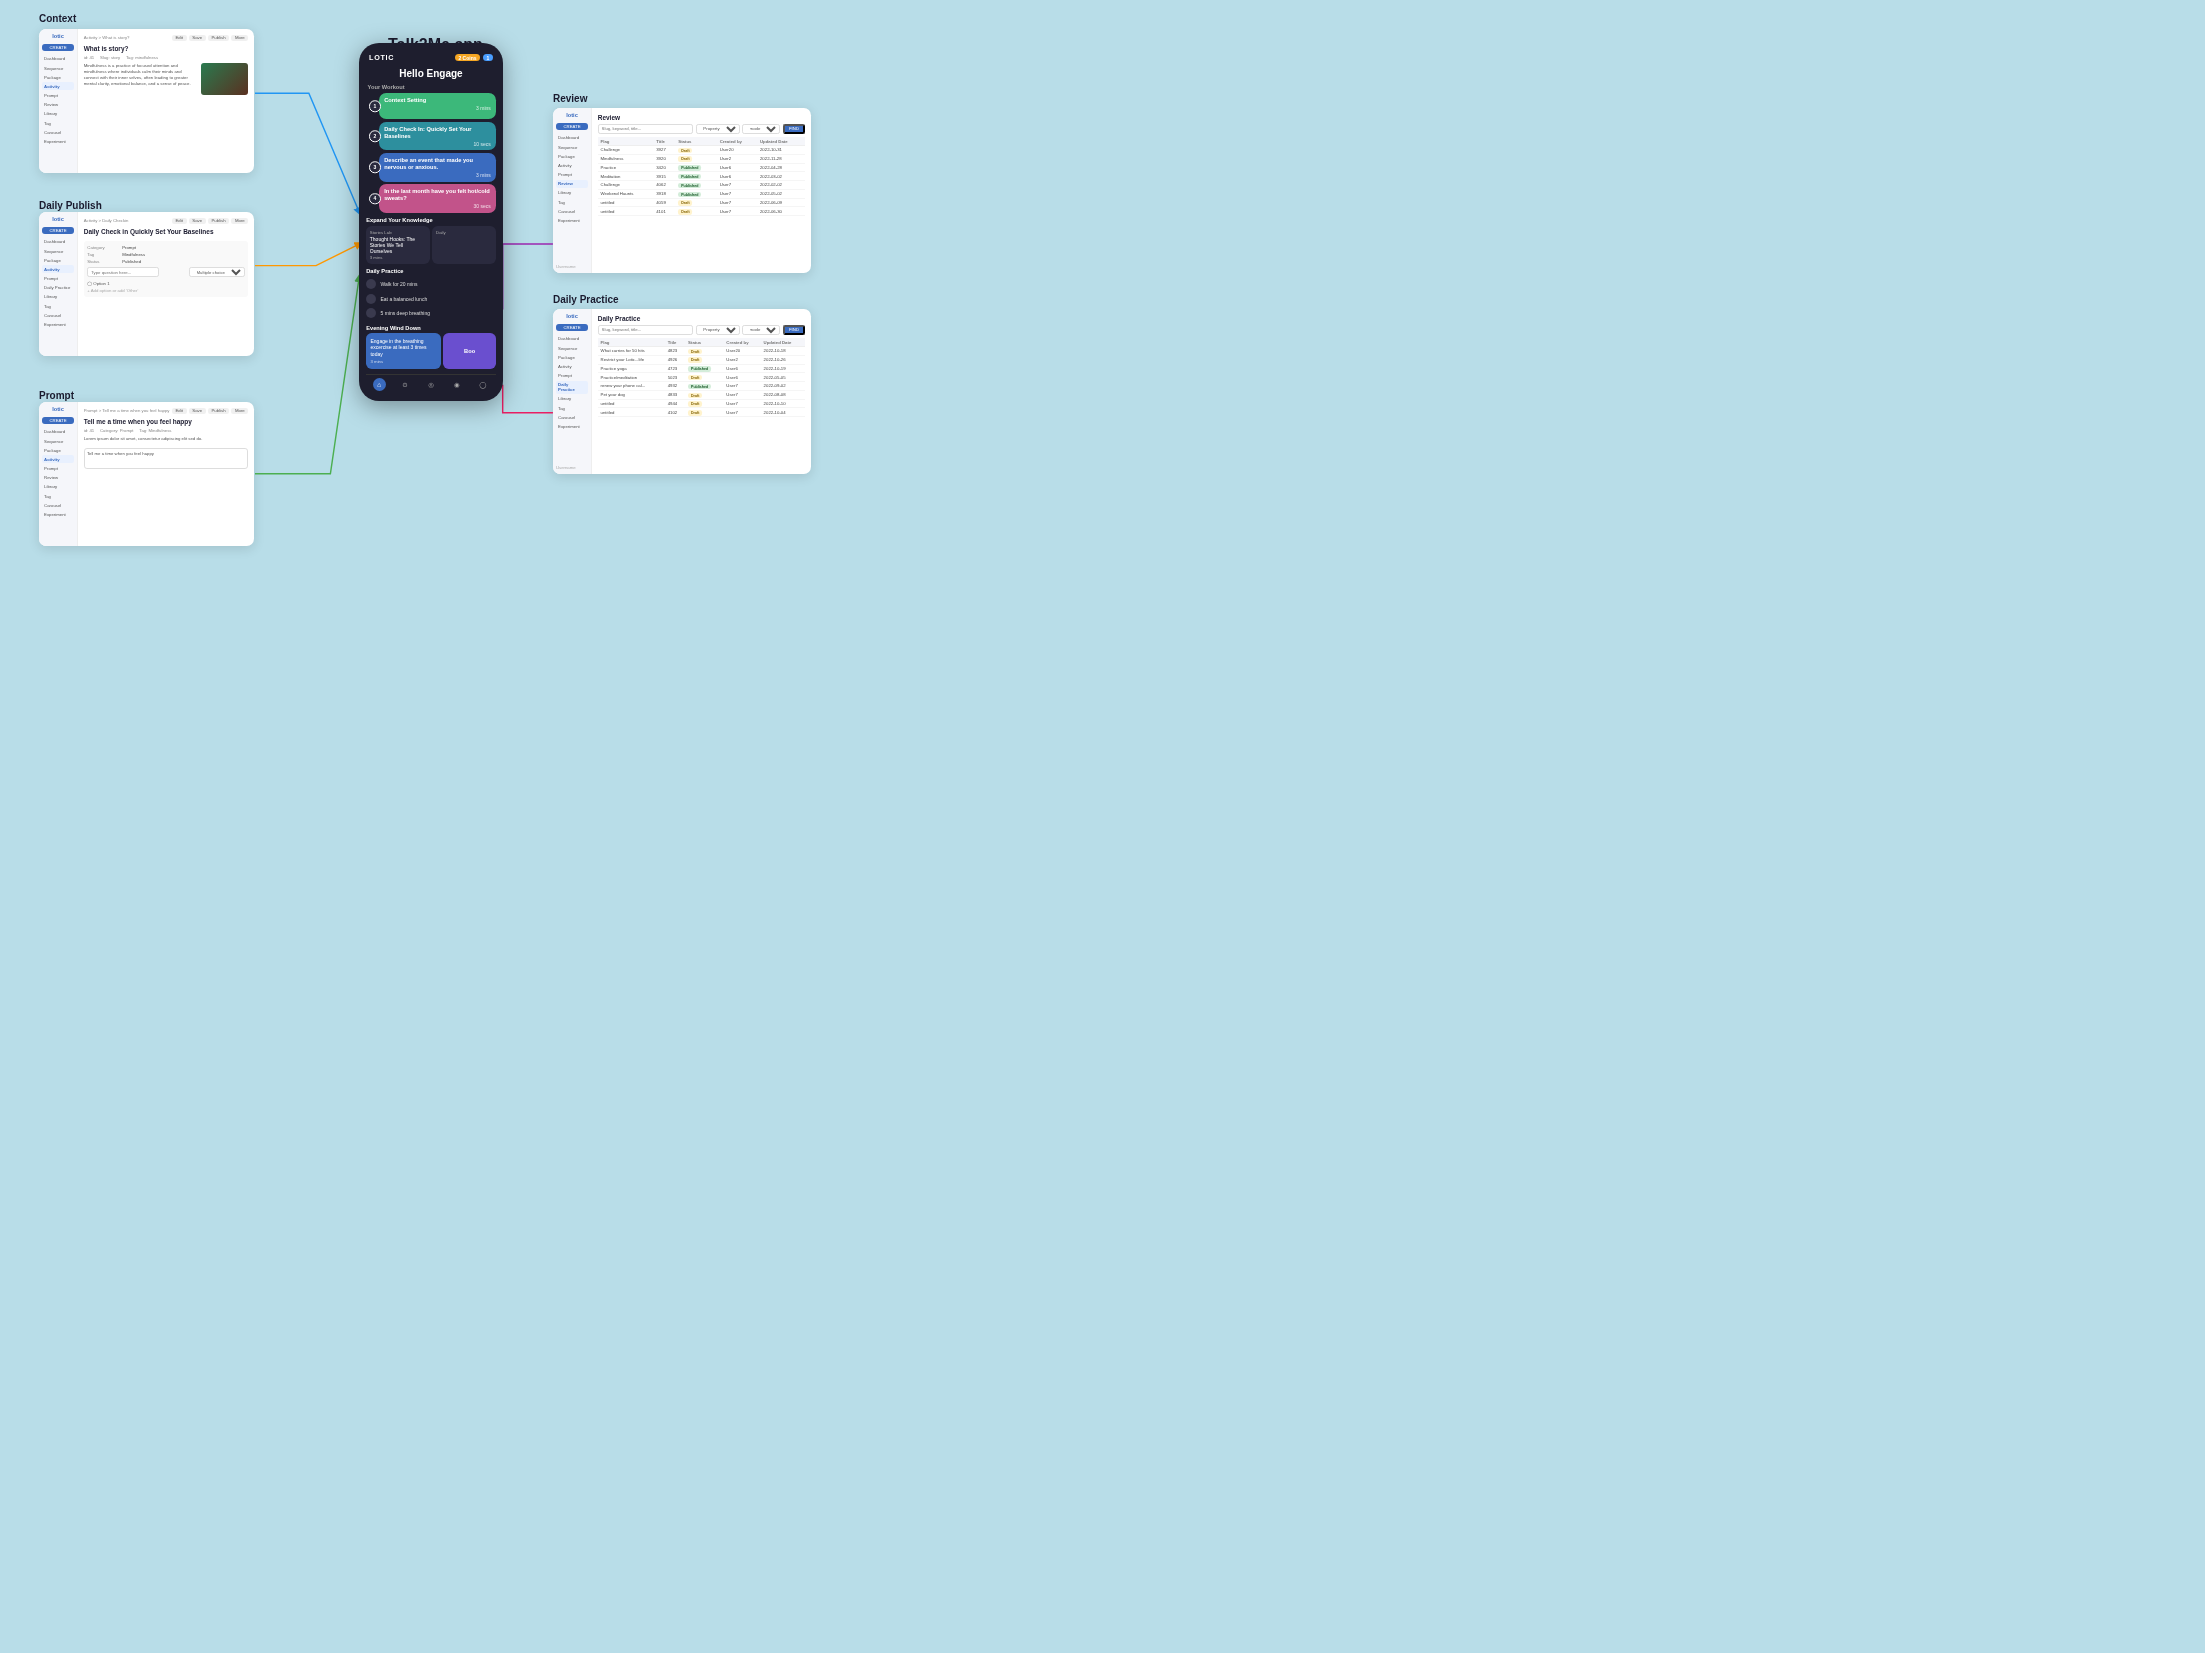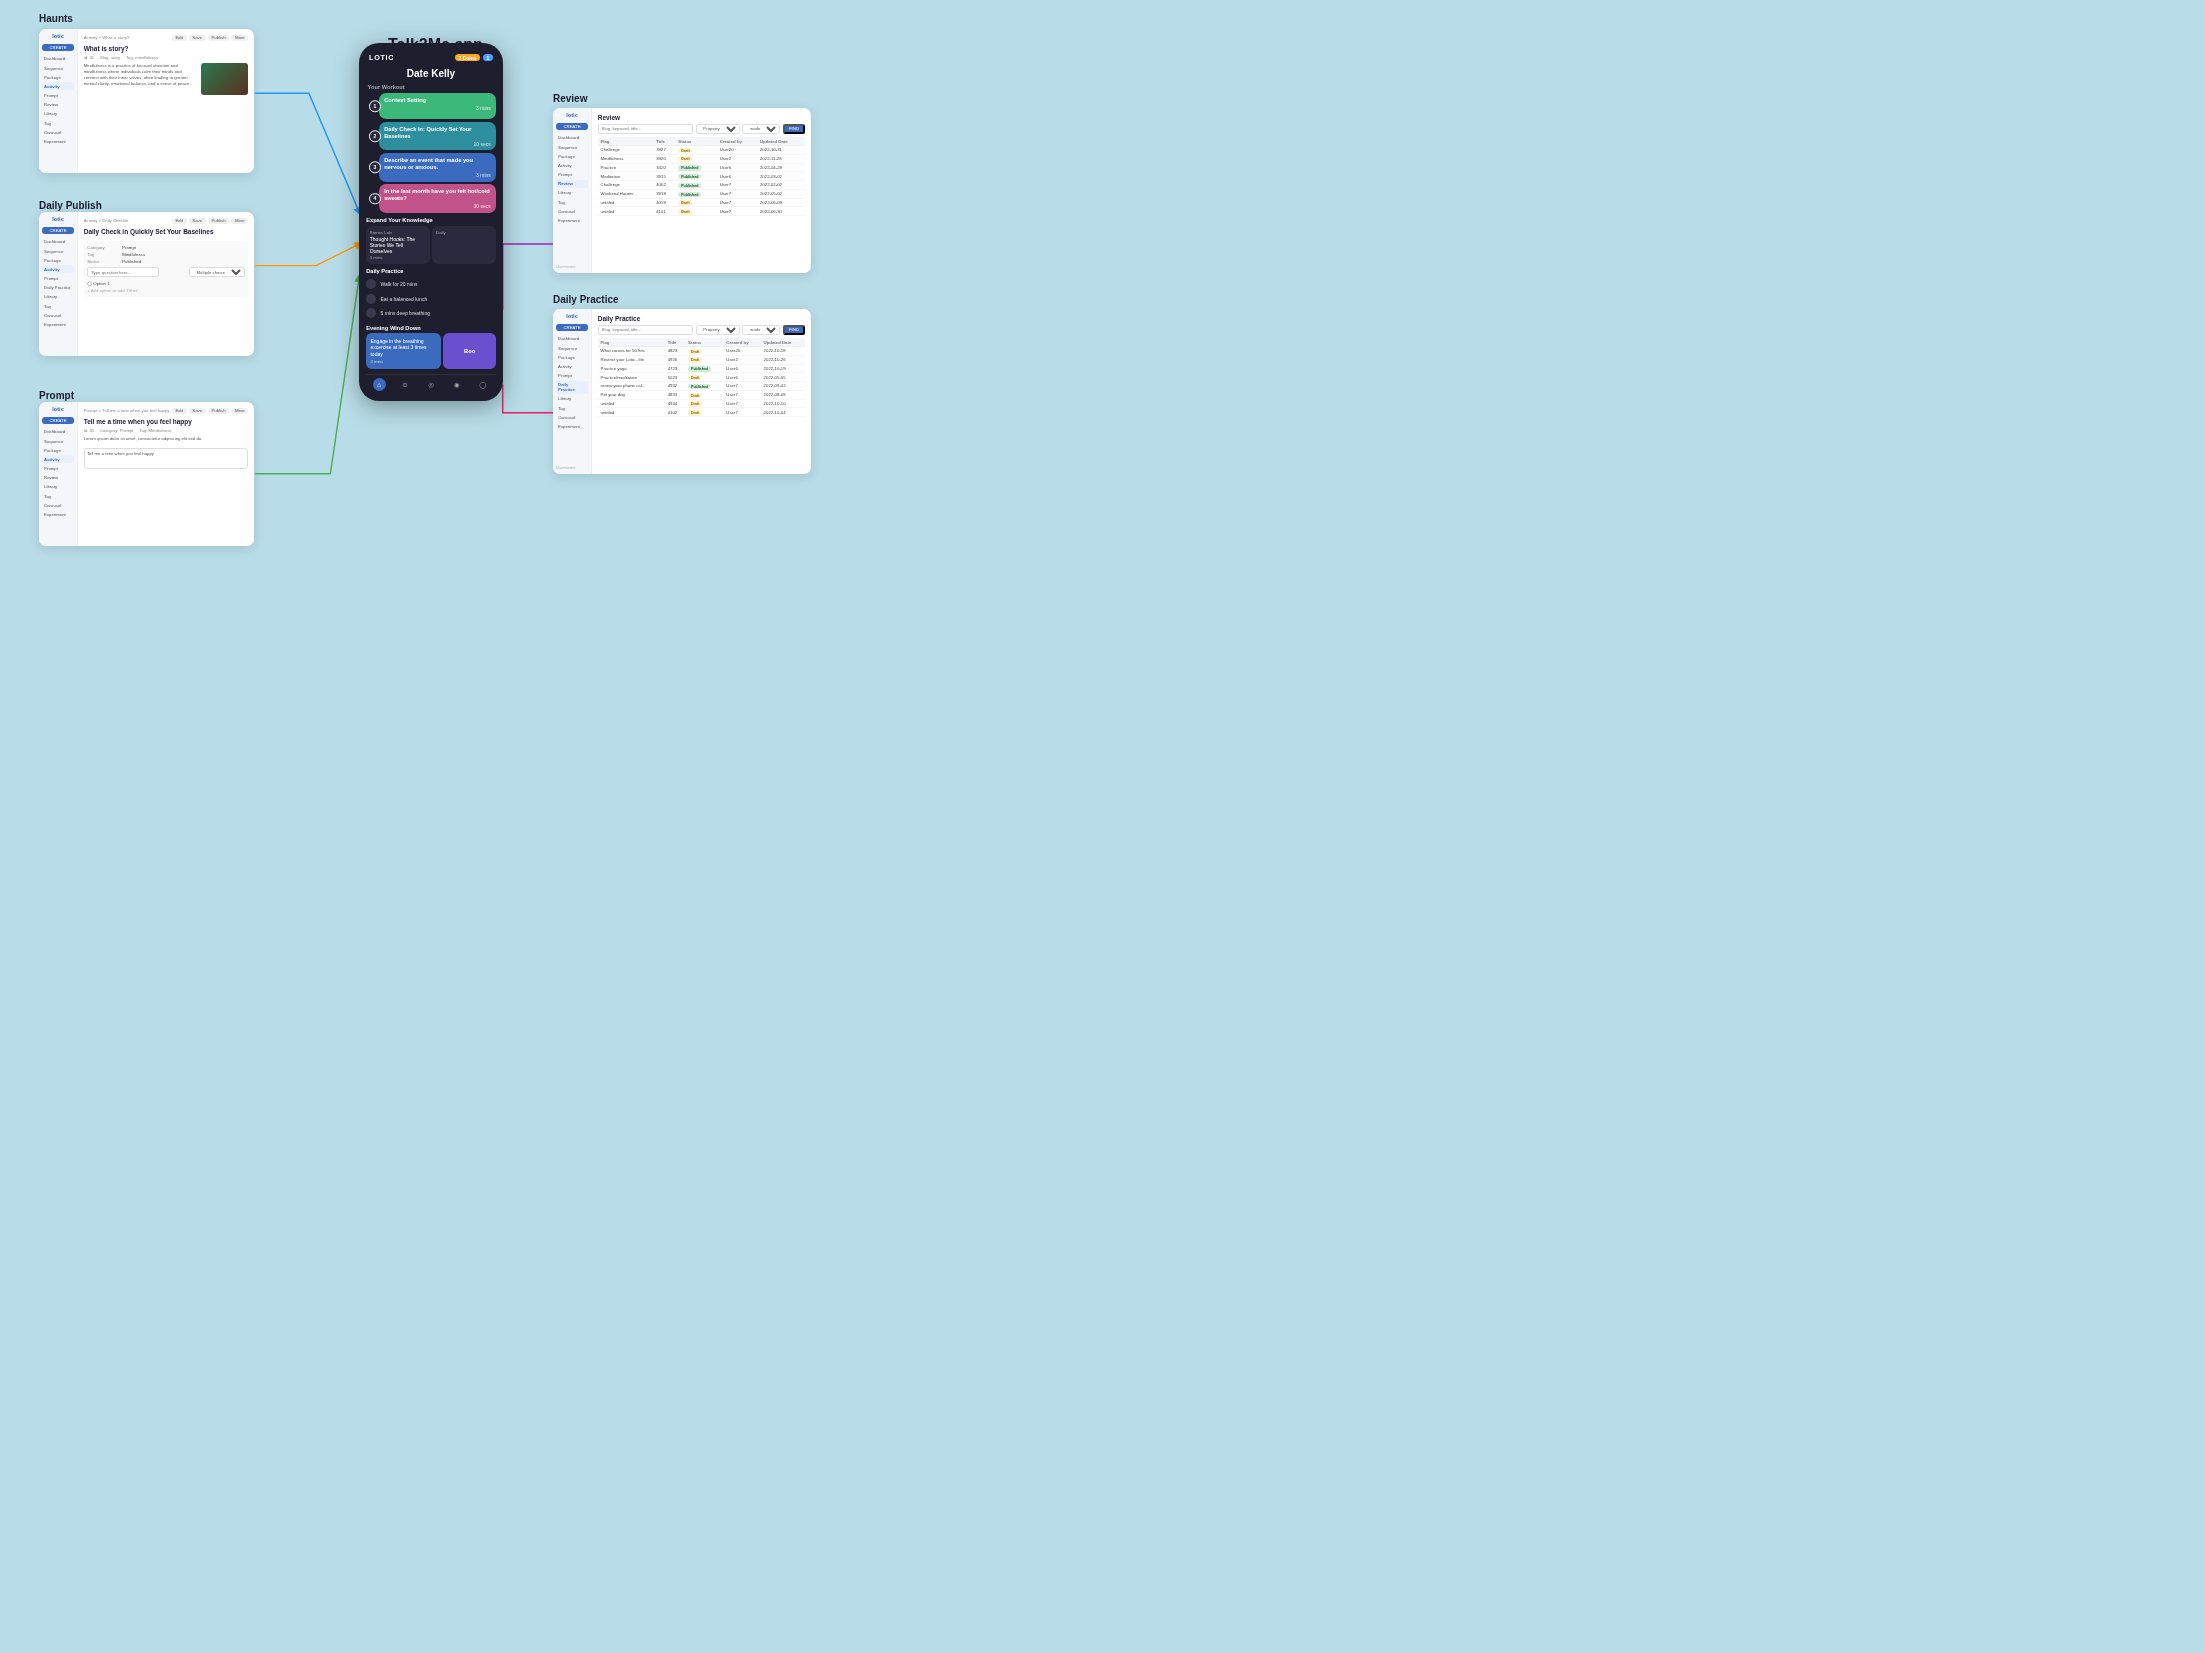--- a/index.html
+++ b/index.html
@@ -545,37 +545,37 @@
     </marker>
     <marker id="arrow-purple" markerWidth="6" markerHeight="6" refX="3" refY="3" orient="auto">
       <path d="M0,0 L0,6 L6,3 z" fill="#9C27B0"></path>
     </marker>
     <marker id="arrow-pink" markerWidth="6" markerHeight="6" refX="3" refY="3" orient="auto">
       <path d="M0,0 L0,6 L6,3 z" fill="#E91E63"></path>
     </marker>
   </defs>
 </svg>
 
-<div class="section-label" style="left:39px;top:13px;">Haunts</div>
+<div class="section-label" style="left:39px;top:13px;">Context</div>
 <div class="section-label" style="left:39px;top:200px;">Daily Publish</div>
 <div class="section-label" style="left:39px;top:390px;">Prompt</div>
 <div class="section-label" style="left:553px;top:93px;">Review</div>
 <div class="section-label" style="left:553px;top:294px;">Daily Practice</div>
 
 <div class="main-title">Talk2Me app</div>
 
 <div class="phone-container">
   <div class="phone-header">
     <span class="phone-logo">LOTIC</span>
     <div class="phone-coins">
       <span class="coin-badge">2 Coins</span>
       <span class="bolt-badge">1</span>
     </div>
   </div>
-  <div class="phone-greeting">Date Kelly</div>
+  <div class="phone-greeting">Hello Engage</div>
 
   <div class="phone-section-title">Your Workout</div>
 
   <div style="position:relative; padding-left:13px;">
 
     <div class="workout-card wc-green">
       <div class="workout-card-number">1</div>
       <div class="workout-card-title">Context Setting</div>
       <div class="workout-card-time">3 mins</div>
     </div>

